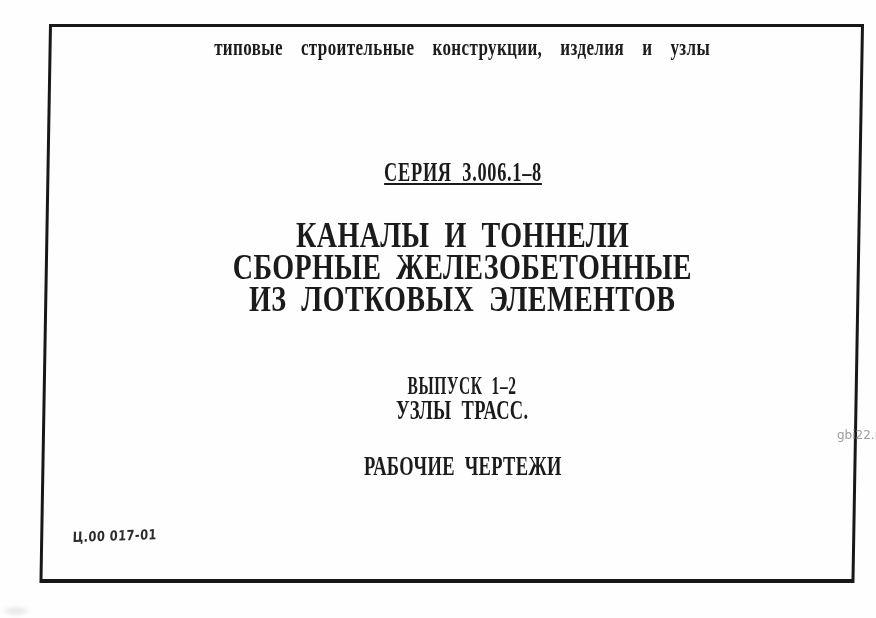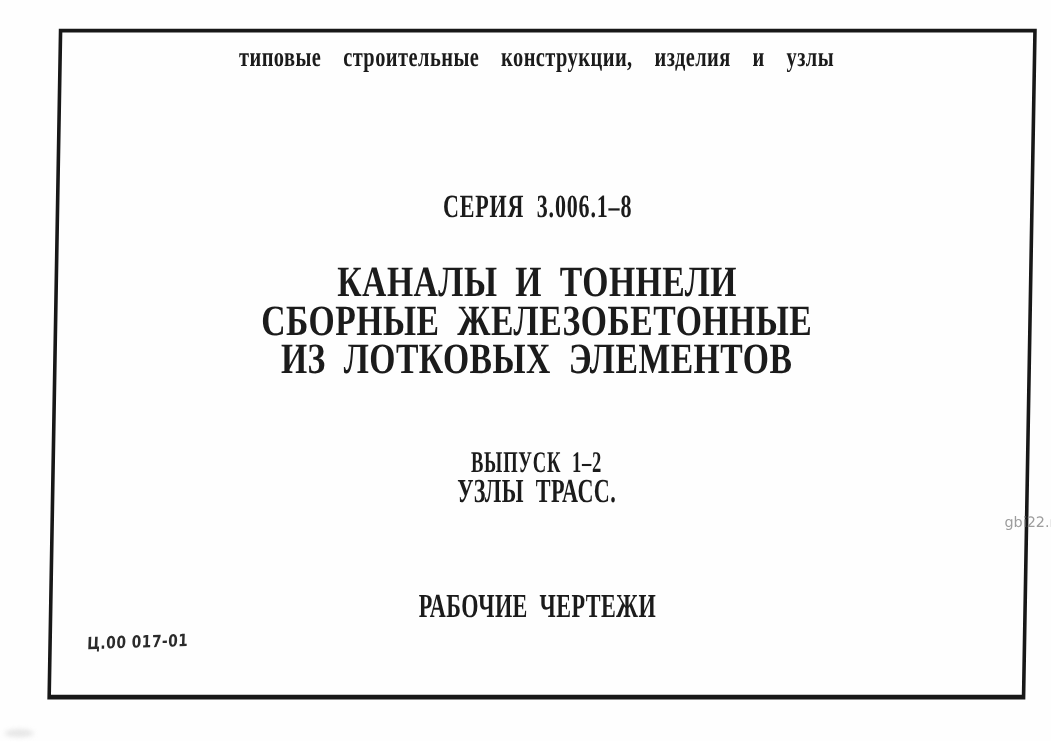--- a/index.html
+++ b/index.html
@@ -21,44 +21,44 @@
     width: 815px; height: 559px;
     border: 3px solid #181818;
     border-bottom-width: 4px;
     transform: skewX(-0.98deg);
     transform-origin: top left;
     background: transparent;
   }
   
   .line {
     position: absolute;
-    left: 40px; width: 815px;
+    left: 55px; width: 815px;
     display: flex;
     justify-content: center;
     line-height: 1;
     color: #1b1b1b;
     font-weight: bold;
     white-space: pre;
   }
   .line > span { display: inline-block; }
 
   .hdr        { top: 36px;  font-size: 23px; }
   .hdr > span { transform: scaleX(0.74); word-spacing: 6px; letter-spacing: 0.5px; }
 
-  .seriya        { top: 159px; font-size: 27px; }
+  .seriya        { top: 159px; font-size: 27px; text-decoration: underline; }
   .seriya > span { transform: scaleX(0.68); letter-spacing: 1px; }
 
   .t1 { top: 217px; } .t2 { top: 249px; } .t3 { top: 281px; }
   .title        { font-size: 36px; }
   .title > span { transform: scaleX(0.78); letter-spacing: 0.5px; }
 
   .vypusk        { top: 349px; font-size: 25px; margin-top: 24px; }
   .vypusk > span { transform: scaleX(0.62); letter-spacing: 1px; }
 
-  .s1 { top: 396px; } .s2 { top: 424px; } .s3 { top: 452px; margin-top: 40px; }
+  .s1 { top: 396px; } .s2 { top: 424px; } .s3 { top: 452px; }
   .subtitle        { font-size: 28px; }
   .subtitle > span { transform: scaleX(0.66); letter-spacing: 0.5px; }
 
   
   .doc-code {
     position: absolute;
     left: 73px; top: 529px;
     font-family: "DejaVu Sans", sans-serif;
     font-weight: bold;
     font-size: 14px;

